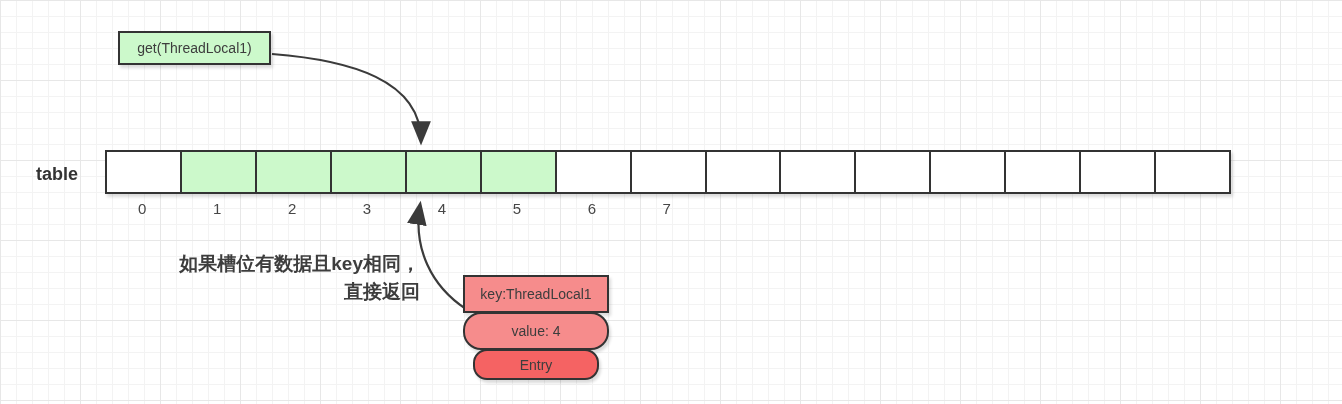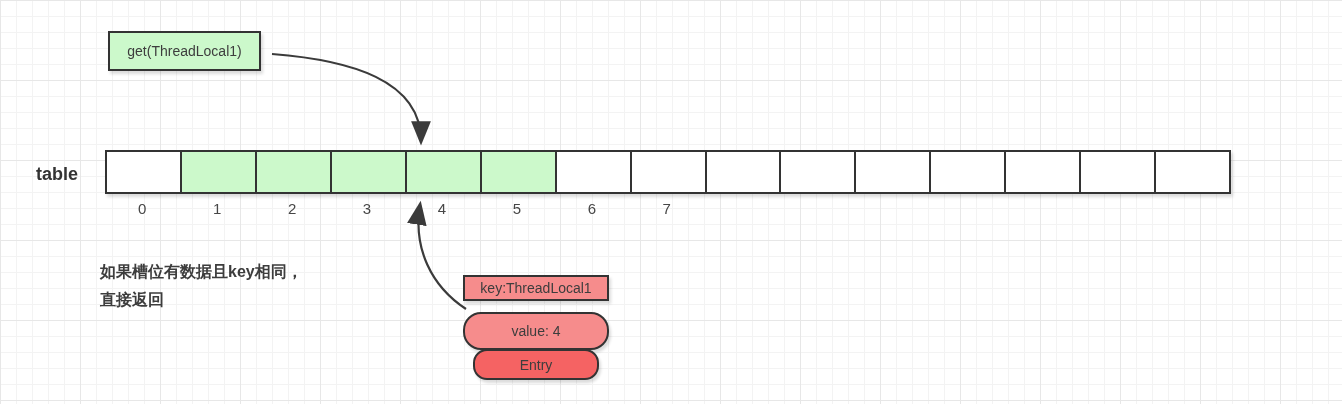--- a/index.html
+++ b/index.html
@@ -34,22 +34,22 @@
     border: 2px solid #333333;
     display: flex;
     align-items: center;
     justify-content: center;
     color: #3d3d3d;
     font-size: 14px;
     box-shadow: 2px 3px 3px rgba(0,0,0,0.14);
     z-index: 2;
   }
   .get-box {
-    left: 108px; top: 31px;
-    width: 153px; height: 40px;
+    left: 118px; top: 31px;
+    width: 153px; height: 34px;
     background: #ccf9cb;
   }
   .table-label {
     position: absolute;
     left: 18px; top: 164px;
     width: 60px;
     text-align: right;
     font-weight: bold;
     font-size: 18px;
     color: #333333;
@@ -78,29 +78,28 @@
     left: 50%;
     transform: translateX(-65%);
     font-size: 15px;
     color: #474747;
     white-space: nowrap;
   }
   .note {
     position: absolute;
     left: 100px; top: 250px;
     width: 320px;
-    text-align: left;
+    text-align: right;
     font-weight: bold;
-    font-size: 16px;
+    font-size: 19px;
     line-height: 28px;
     color: #3d3d3d;
     z-index: 2;
-    margin-top: 8px;
   }
-  .key-box   { left: 463px; top: 275px; width: 146px; height: 26px; background: #f68c8c; }
+  .key-box   { left: 463px; top: 275px; width: 146px; height: 38px; background: #f68c8c; }
   .value-box { left: 463px; top: 312px; width: 146px; height: 38px; background: #f68c8c; border-radius: 18px; }
   .entry-box { left: 473px; top: 349px; width: 126px; height: 31px; background: #f56363; }
 </style>
 </head>
 <body>
 
 <div class="canvas">
 
   <svg class="arrows" viewBox="0 0 1342 404">
     <defs>

